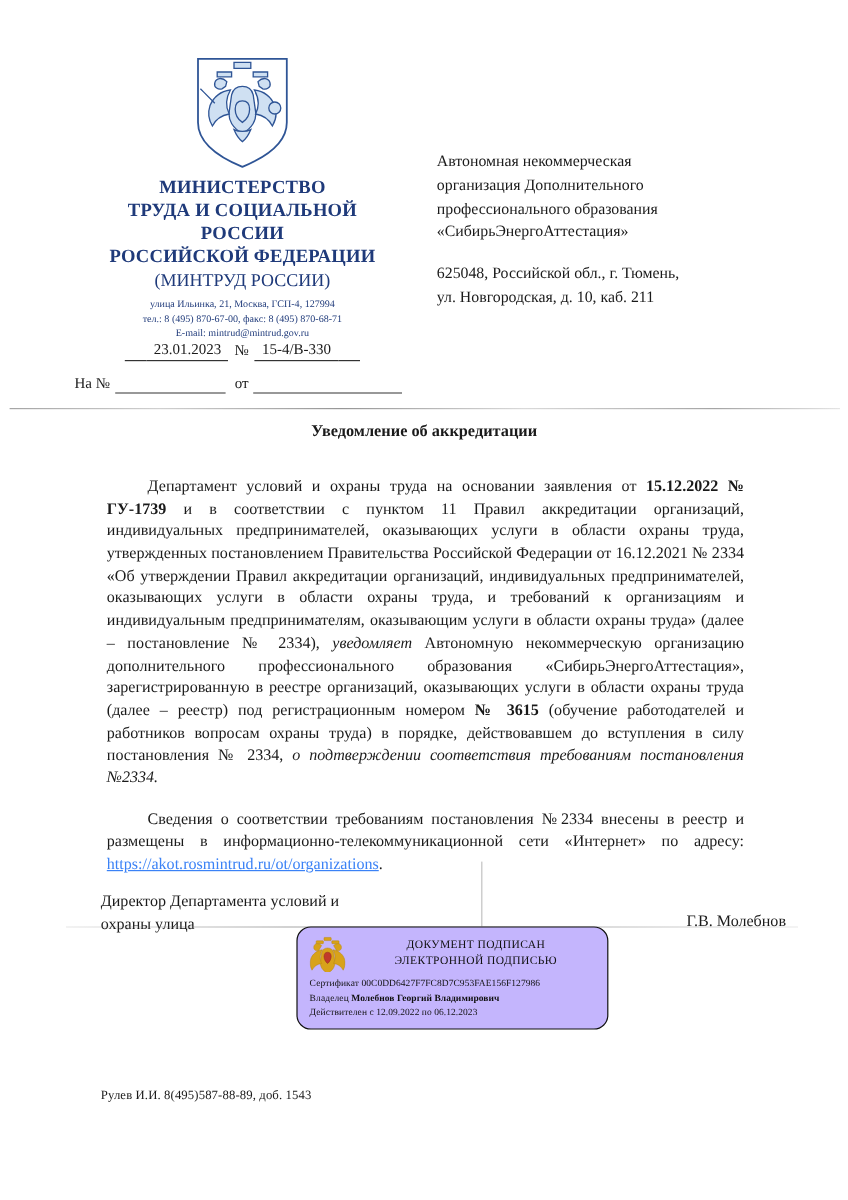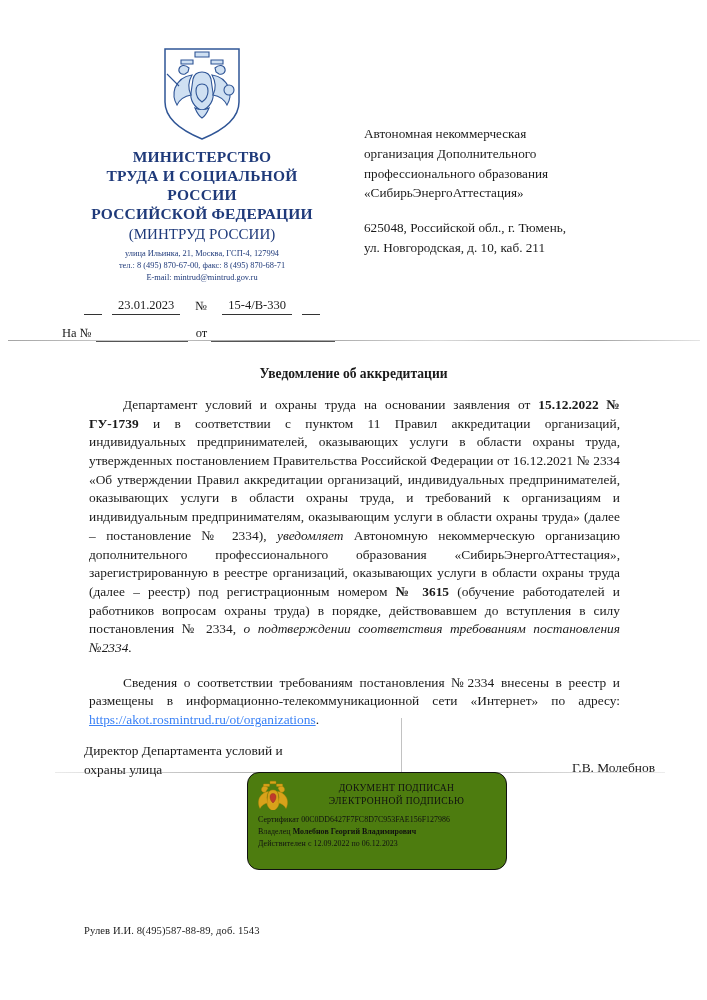--- a/index.html
+++ b/index.html
@@ -58,26 +58,25 @@
   .contacts {
     color: #1f3a7a;
     font-size: 8.4px;
     line-height: 1.42;
     margin-top: 4px;
     font-family: Liberation Serif, serif;
   }
 
   
   .docline {
-    margin-top: 14px;
     display: flex;
     align-items: flex-end;
     justify-content: center;
     font-size: 12.5px;
-    gap: 10px;
+    gap: 0;
     padding: 0 6px;
   }
   .rule {
     border-bottom: 1px solid #333;
     height: 14px;
     display: inline-block;
   }
   .docline .val {
     border-bottom: 1px solid #333;
     padding: 0 6px 1px 6px;
@@ -116,21 +115,21 @@
     height: 1px;
     background: linear-gradient(to right,
       rgba(90,90,90,.55) 0%, rgba(120,120,120,.35) 18%,
       rgba(80,80,80,.6) 40%, rgba(130,130,130,.3) 62%,
       rgba(90,90,90,.55) 85%, rgba(150,150,150,.25) 100%);
   }
 
   
   .doc-title {
     position: absolute;
-    top: 366px;
+    top: 351px;
     left: 0;
     width: 707px;
     text-align: center;
     font-weight: bold;
     font-size: 13.6px;
   }
   .body {
     position: absolute;
     top: 380px;
     left: 73px;
@@ -189,24 +188,24 @@
       rgba(140,140,140,.18) 0%, rgba(90,90,90,.45) 30%,
       rgba(100,100,100,.4) 70%, rgba(150,150,150,.18) 100%);
   }
 
   
   .estamp {
     position: absolute;
     left: 247px;
     top: 772px;
     width: 260px;
-    height: 98px;
+    height: 86px;
     border: 1.6px solid #111;
     border-radius: 12px;
-    background: #4d7c0f;
+    background: #c4b5fd;
     box-sizing: border-box;
     padding: 7px 10px 5px 10px;
   }
   .estamp-top {
     display: flex;
     align-items: center;
     gap: 9px;
   }
   .estamp-eagle { width: 30px; height: 30px; flex: 0 0 30px; }
   .estamp-head {
@@ -227,21 +226,20 @@
   .estamp-lines .k { letter-spacing: .1px; }
   .estamp-lines .v { font-weight: bold; }
 
   
   .footer {
     position: absolute;
     left: 84px;
     top: 908px;
     font-size: 10.6px;
     letter-spacing: .1px;
-    margin-top: 17px;
   }
 </style>
 </head>
 <body>
 
 <div class="page">
 
   <div class="header">
 
     <div class="letterhead">

